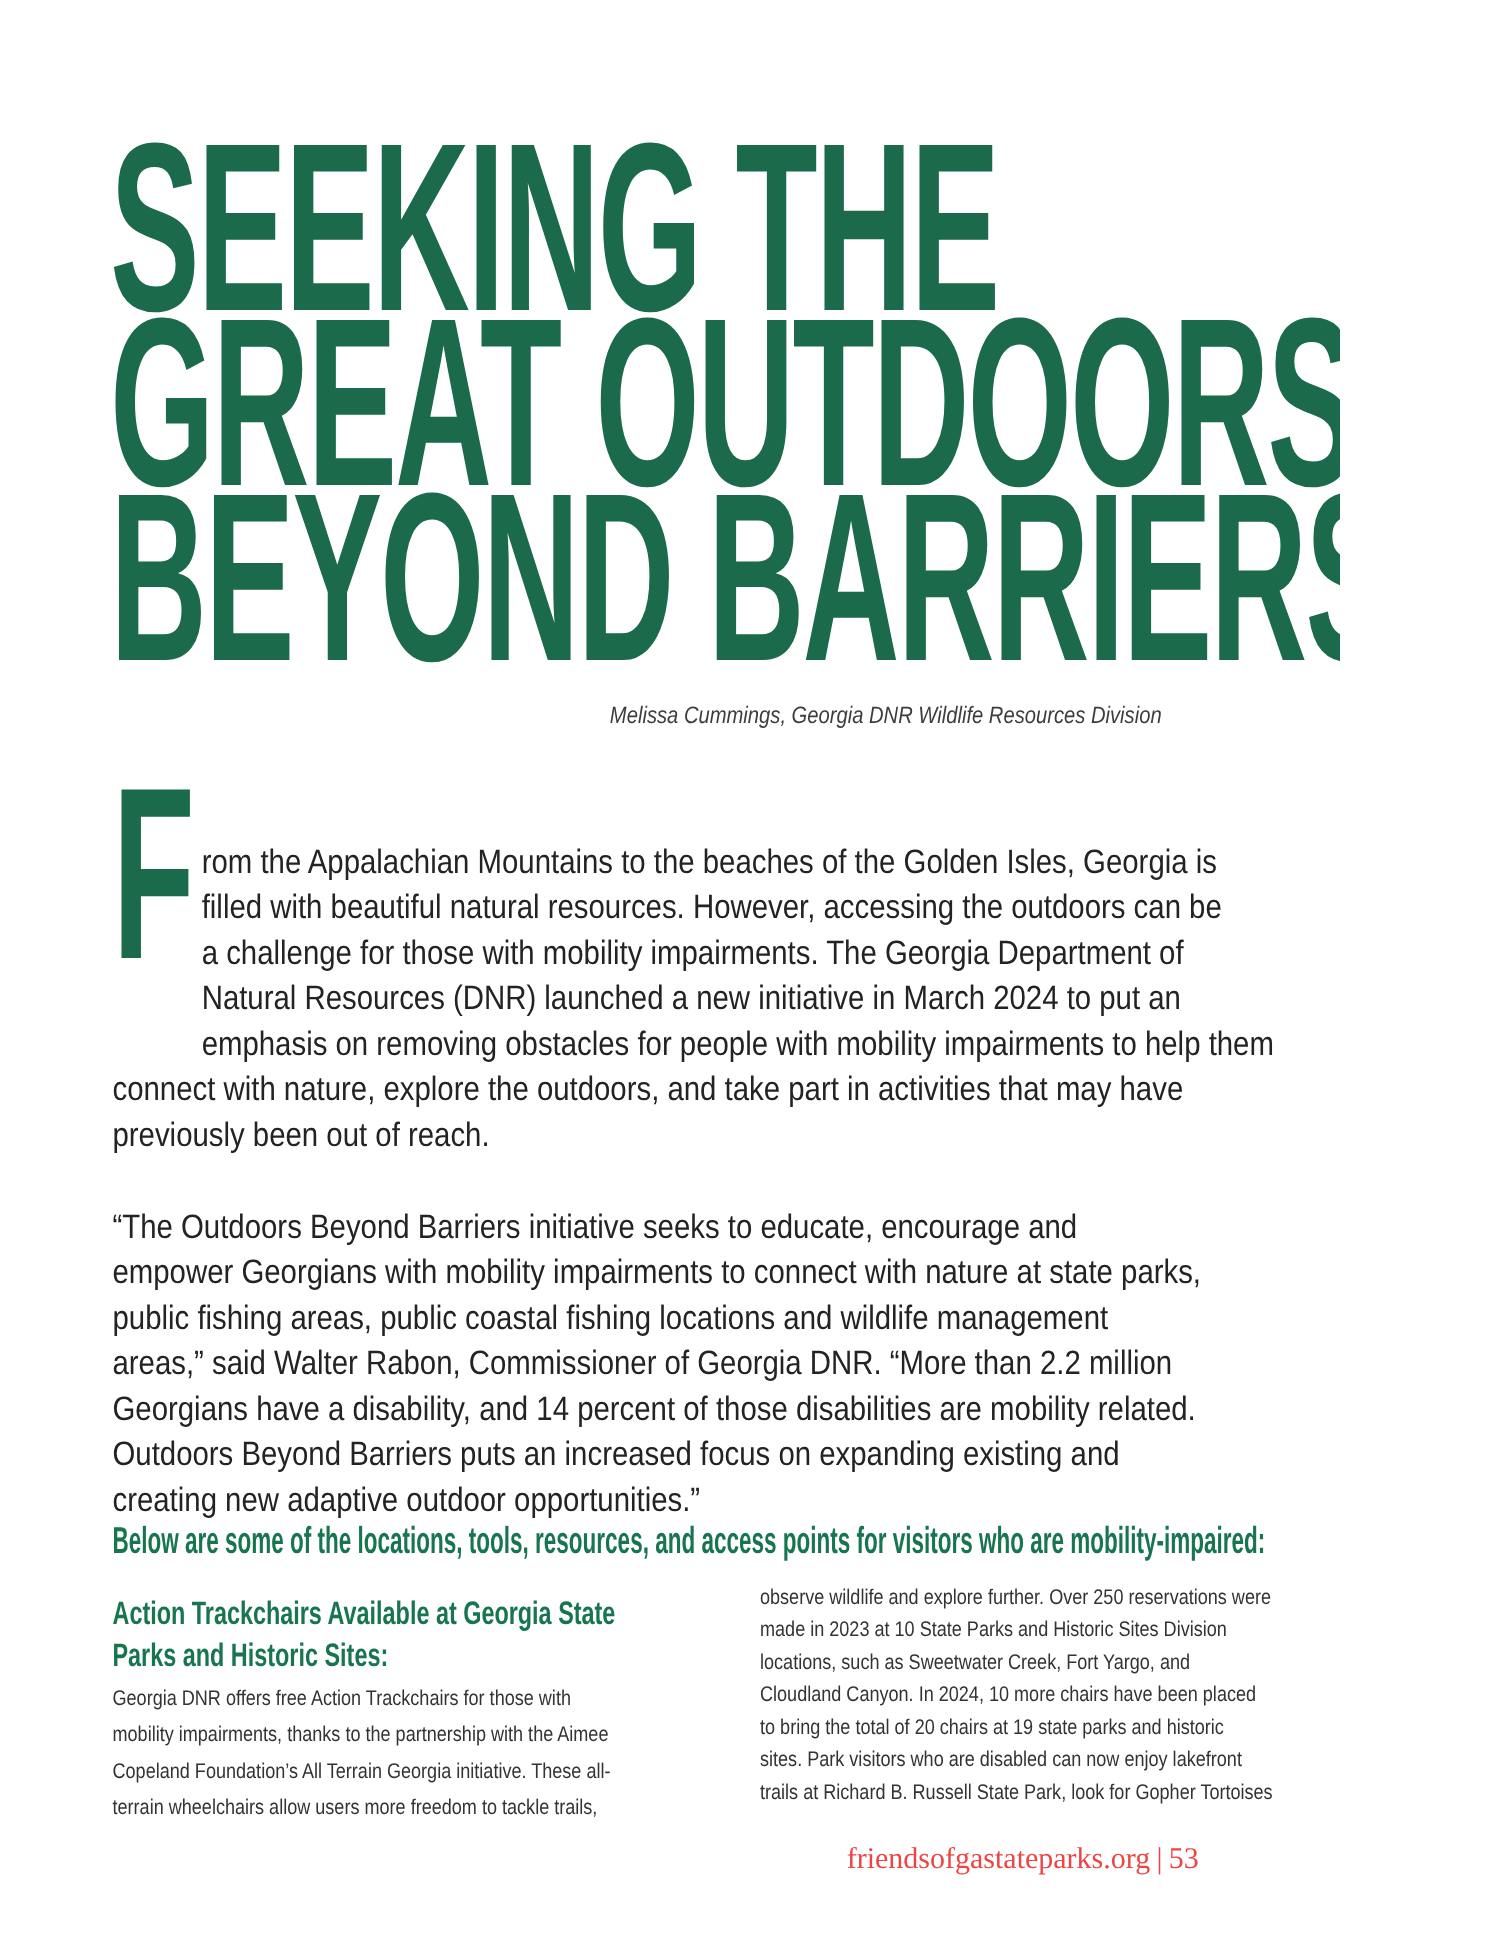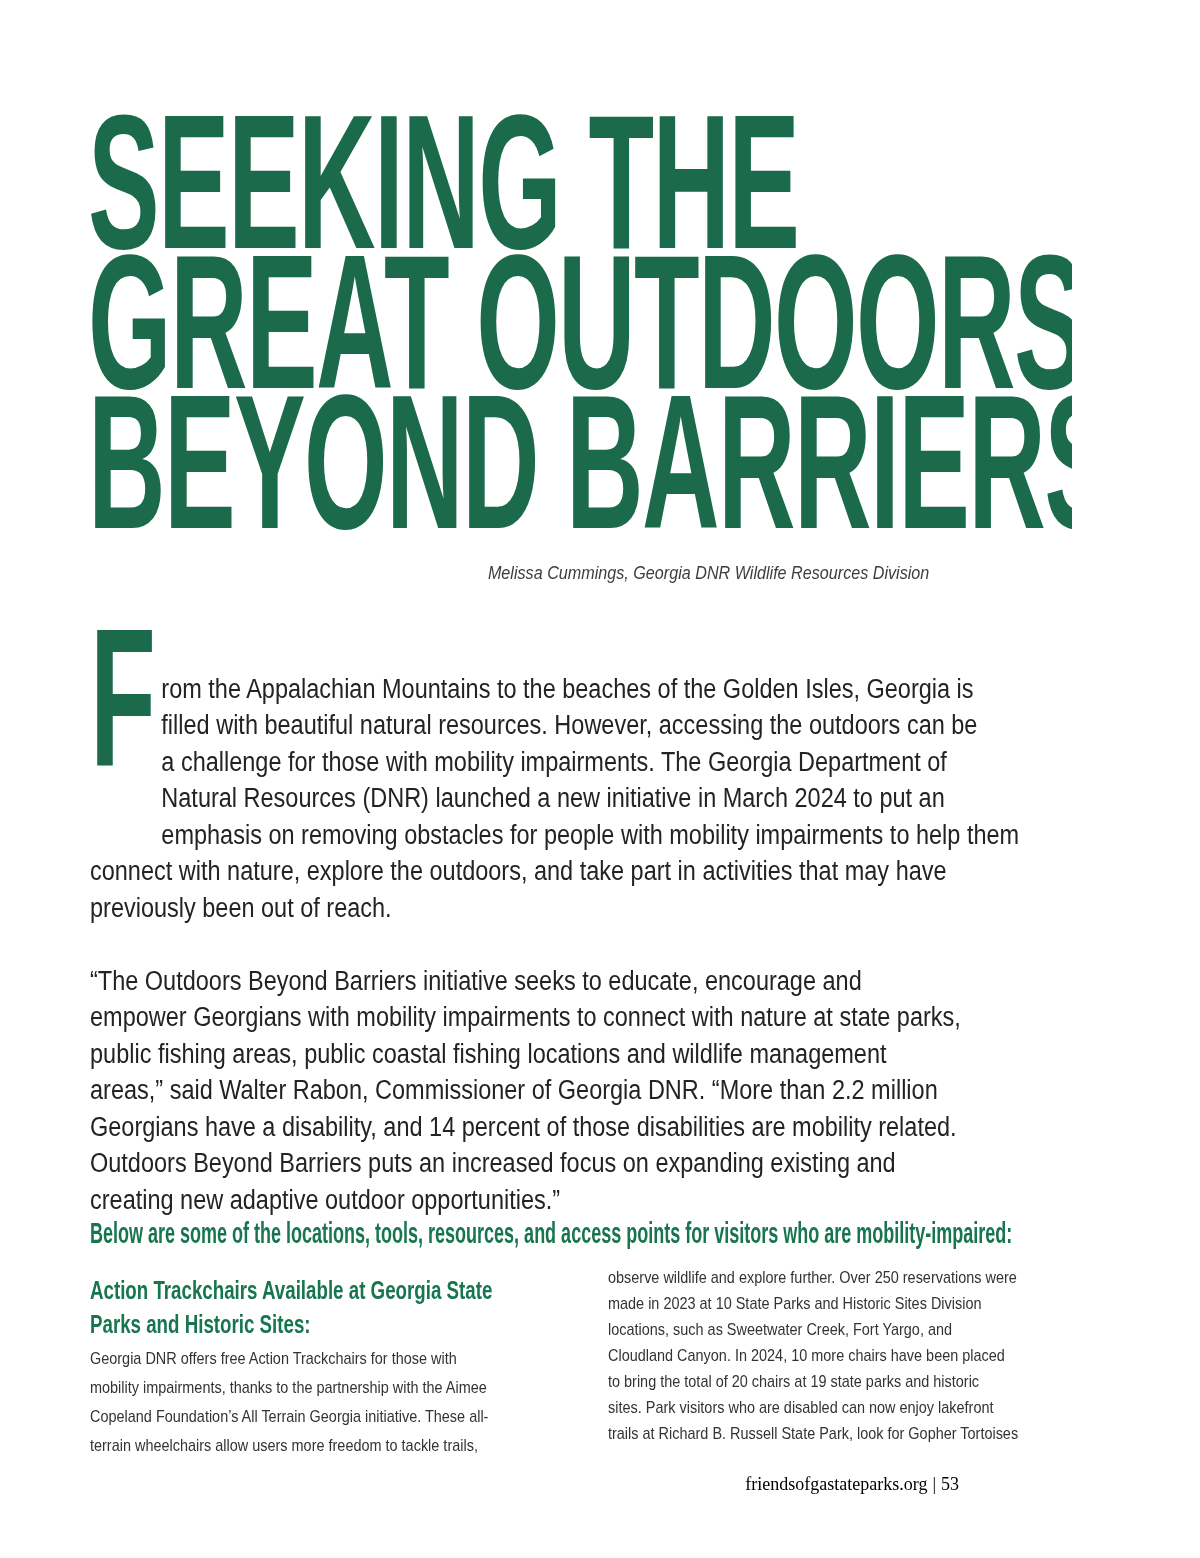--- a/index.html
+++ b/index.html
@@ -61,21 +61,21 @@
     position:absolute; font-size:17px; color:#333333;
     white-space:pre-line; transform:scaleX(0.85); transform-origin:left top;
   }
   .col-left  { left:90px;  top:1344px; line-height:29px; width:545px; }
   .col-right { left:608px; top:1265px; line-height:26px; width:565px; }
 
   
   .footer {
     position:absolute; top:1474px; right:113px;
     font-family:"Liberation Serif", serif;
-    font-size:18px; color:#000000; white-space:nowrap;
+    font-size:24px; color:#ef4444; white-space:nowrap;
   }
   .footer .sep { margin:0 5px; }
 </style>
 </head>
 <body>
 
 <div class="page">
 
   <h1 class="title">SEEKING THE
 GREAT OUTDOORS

